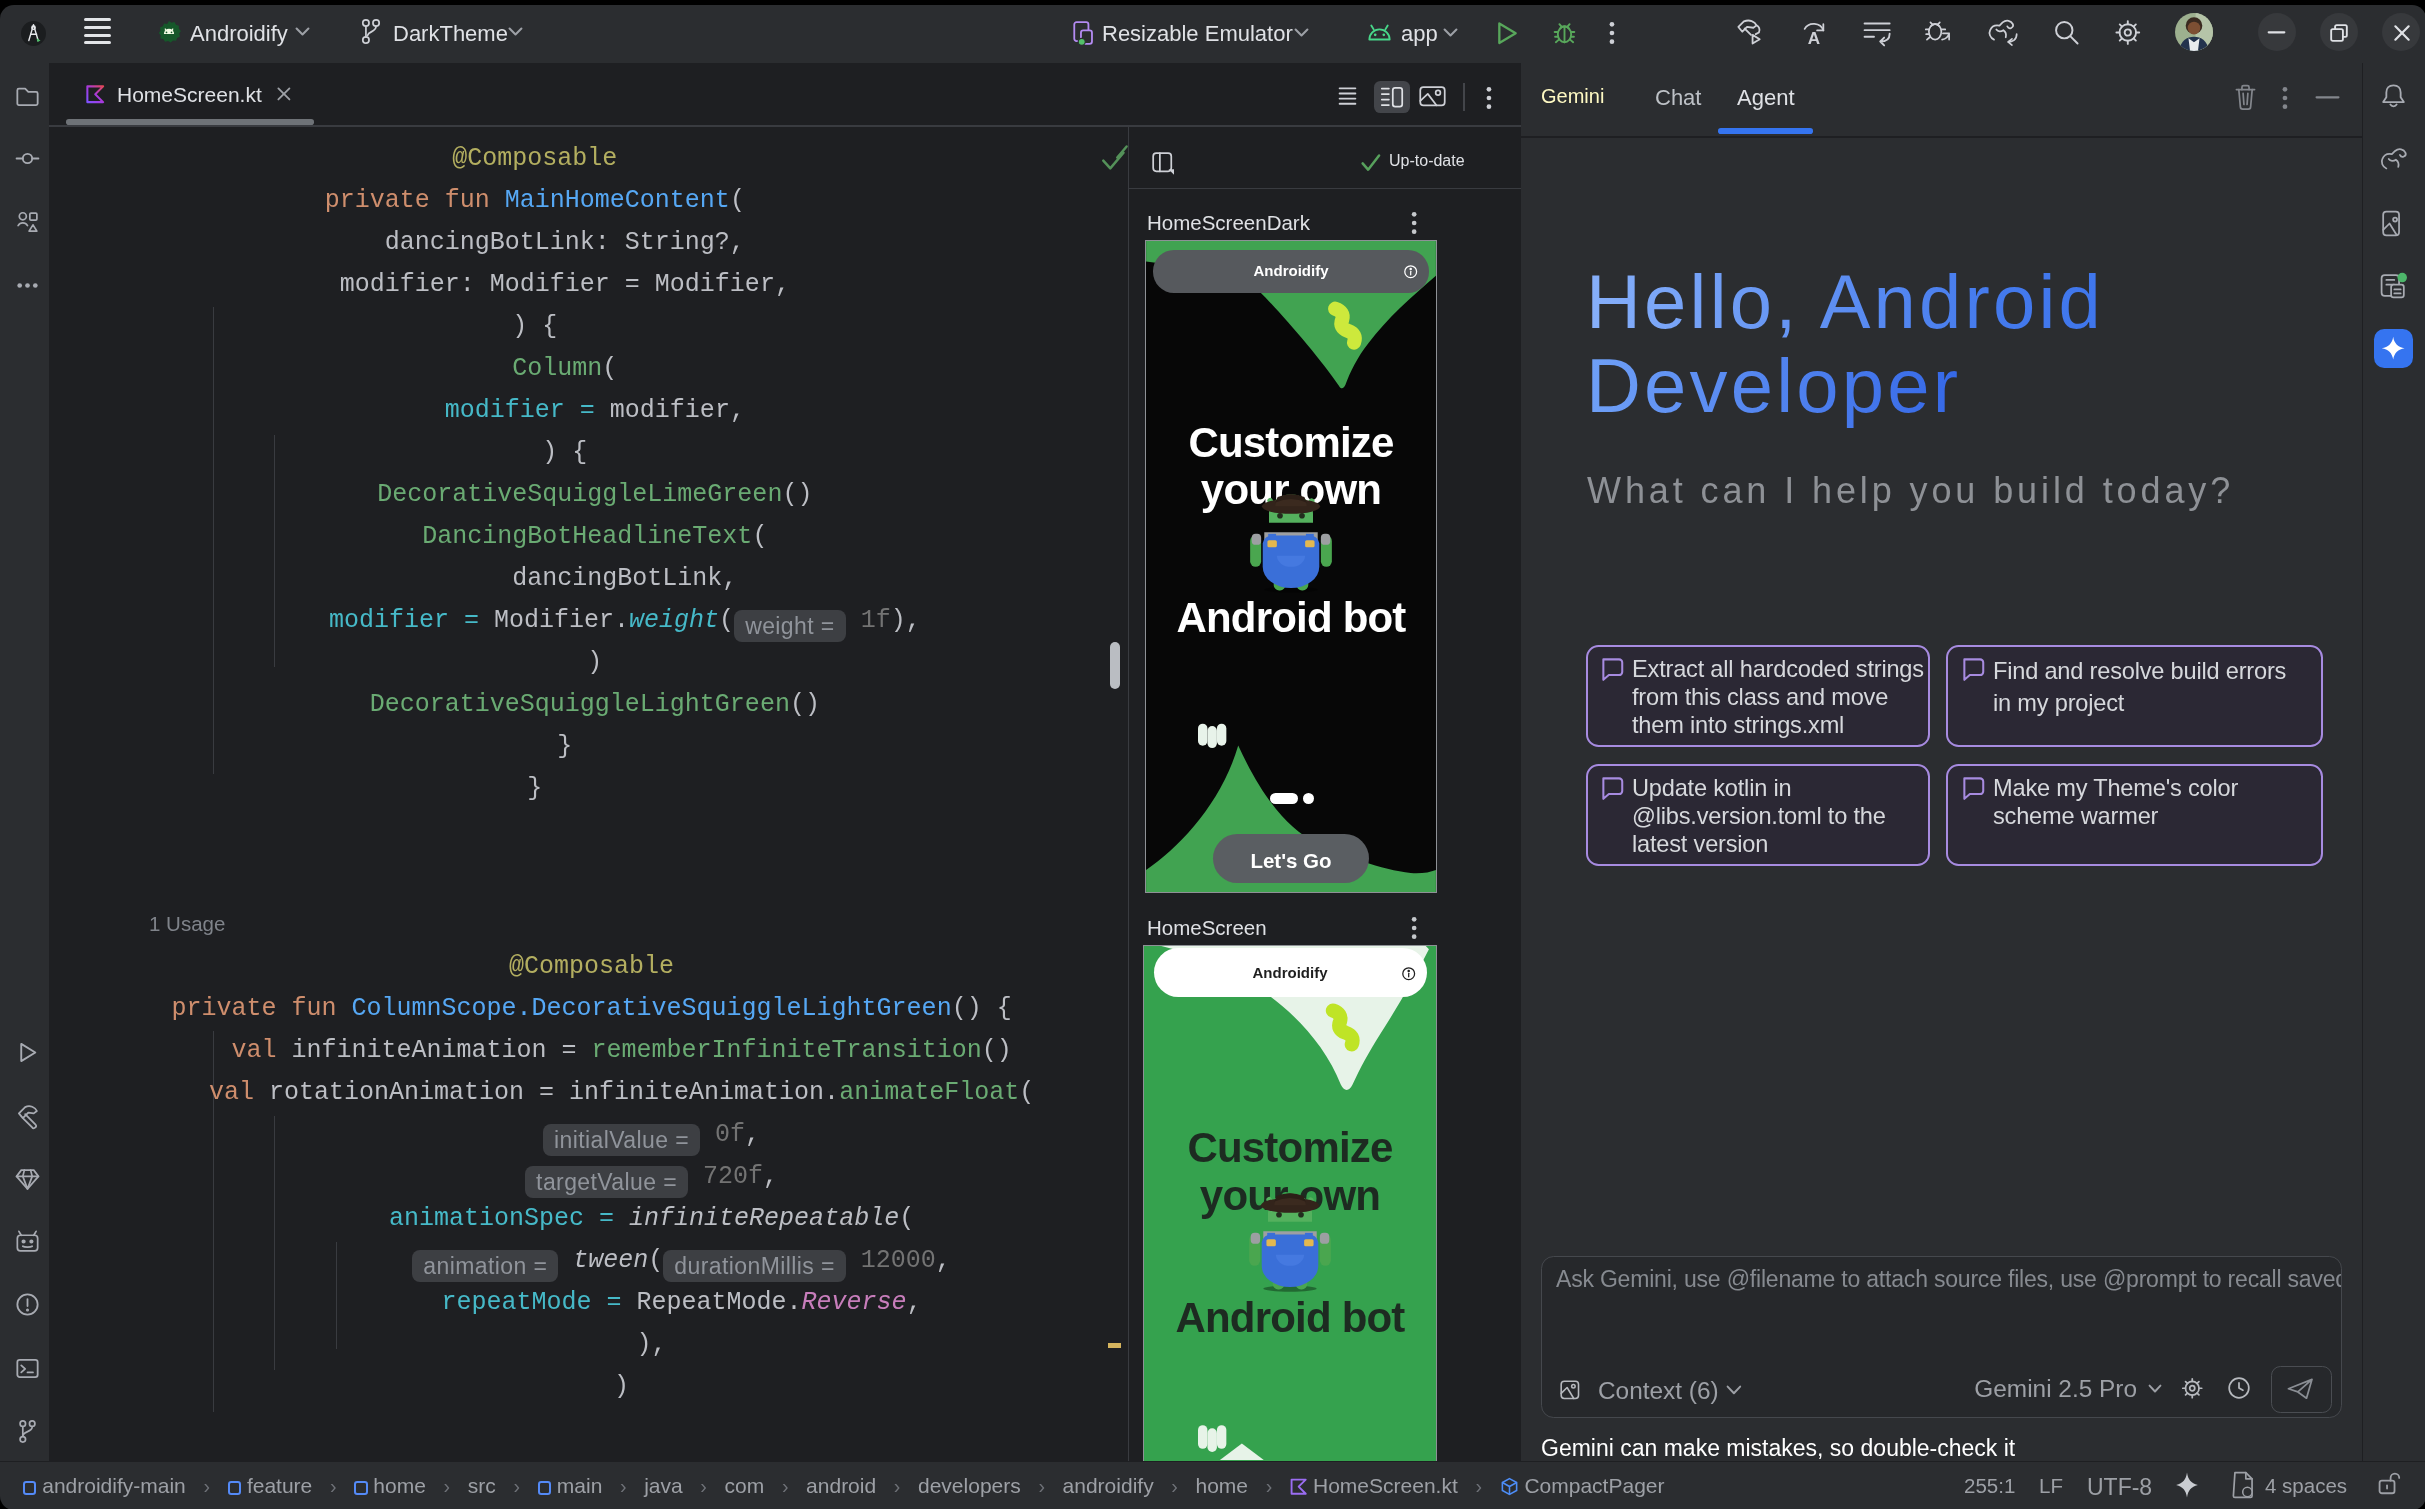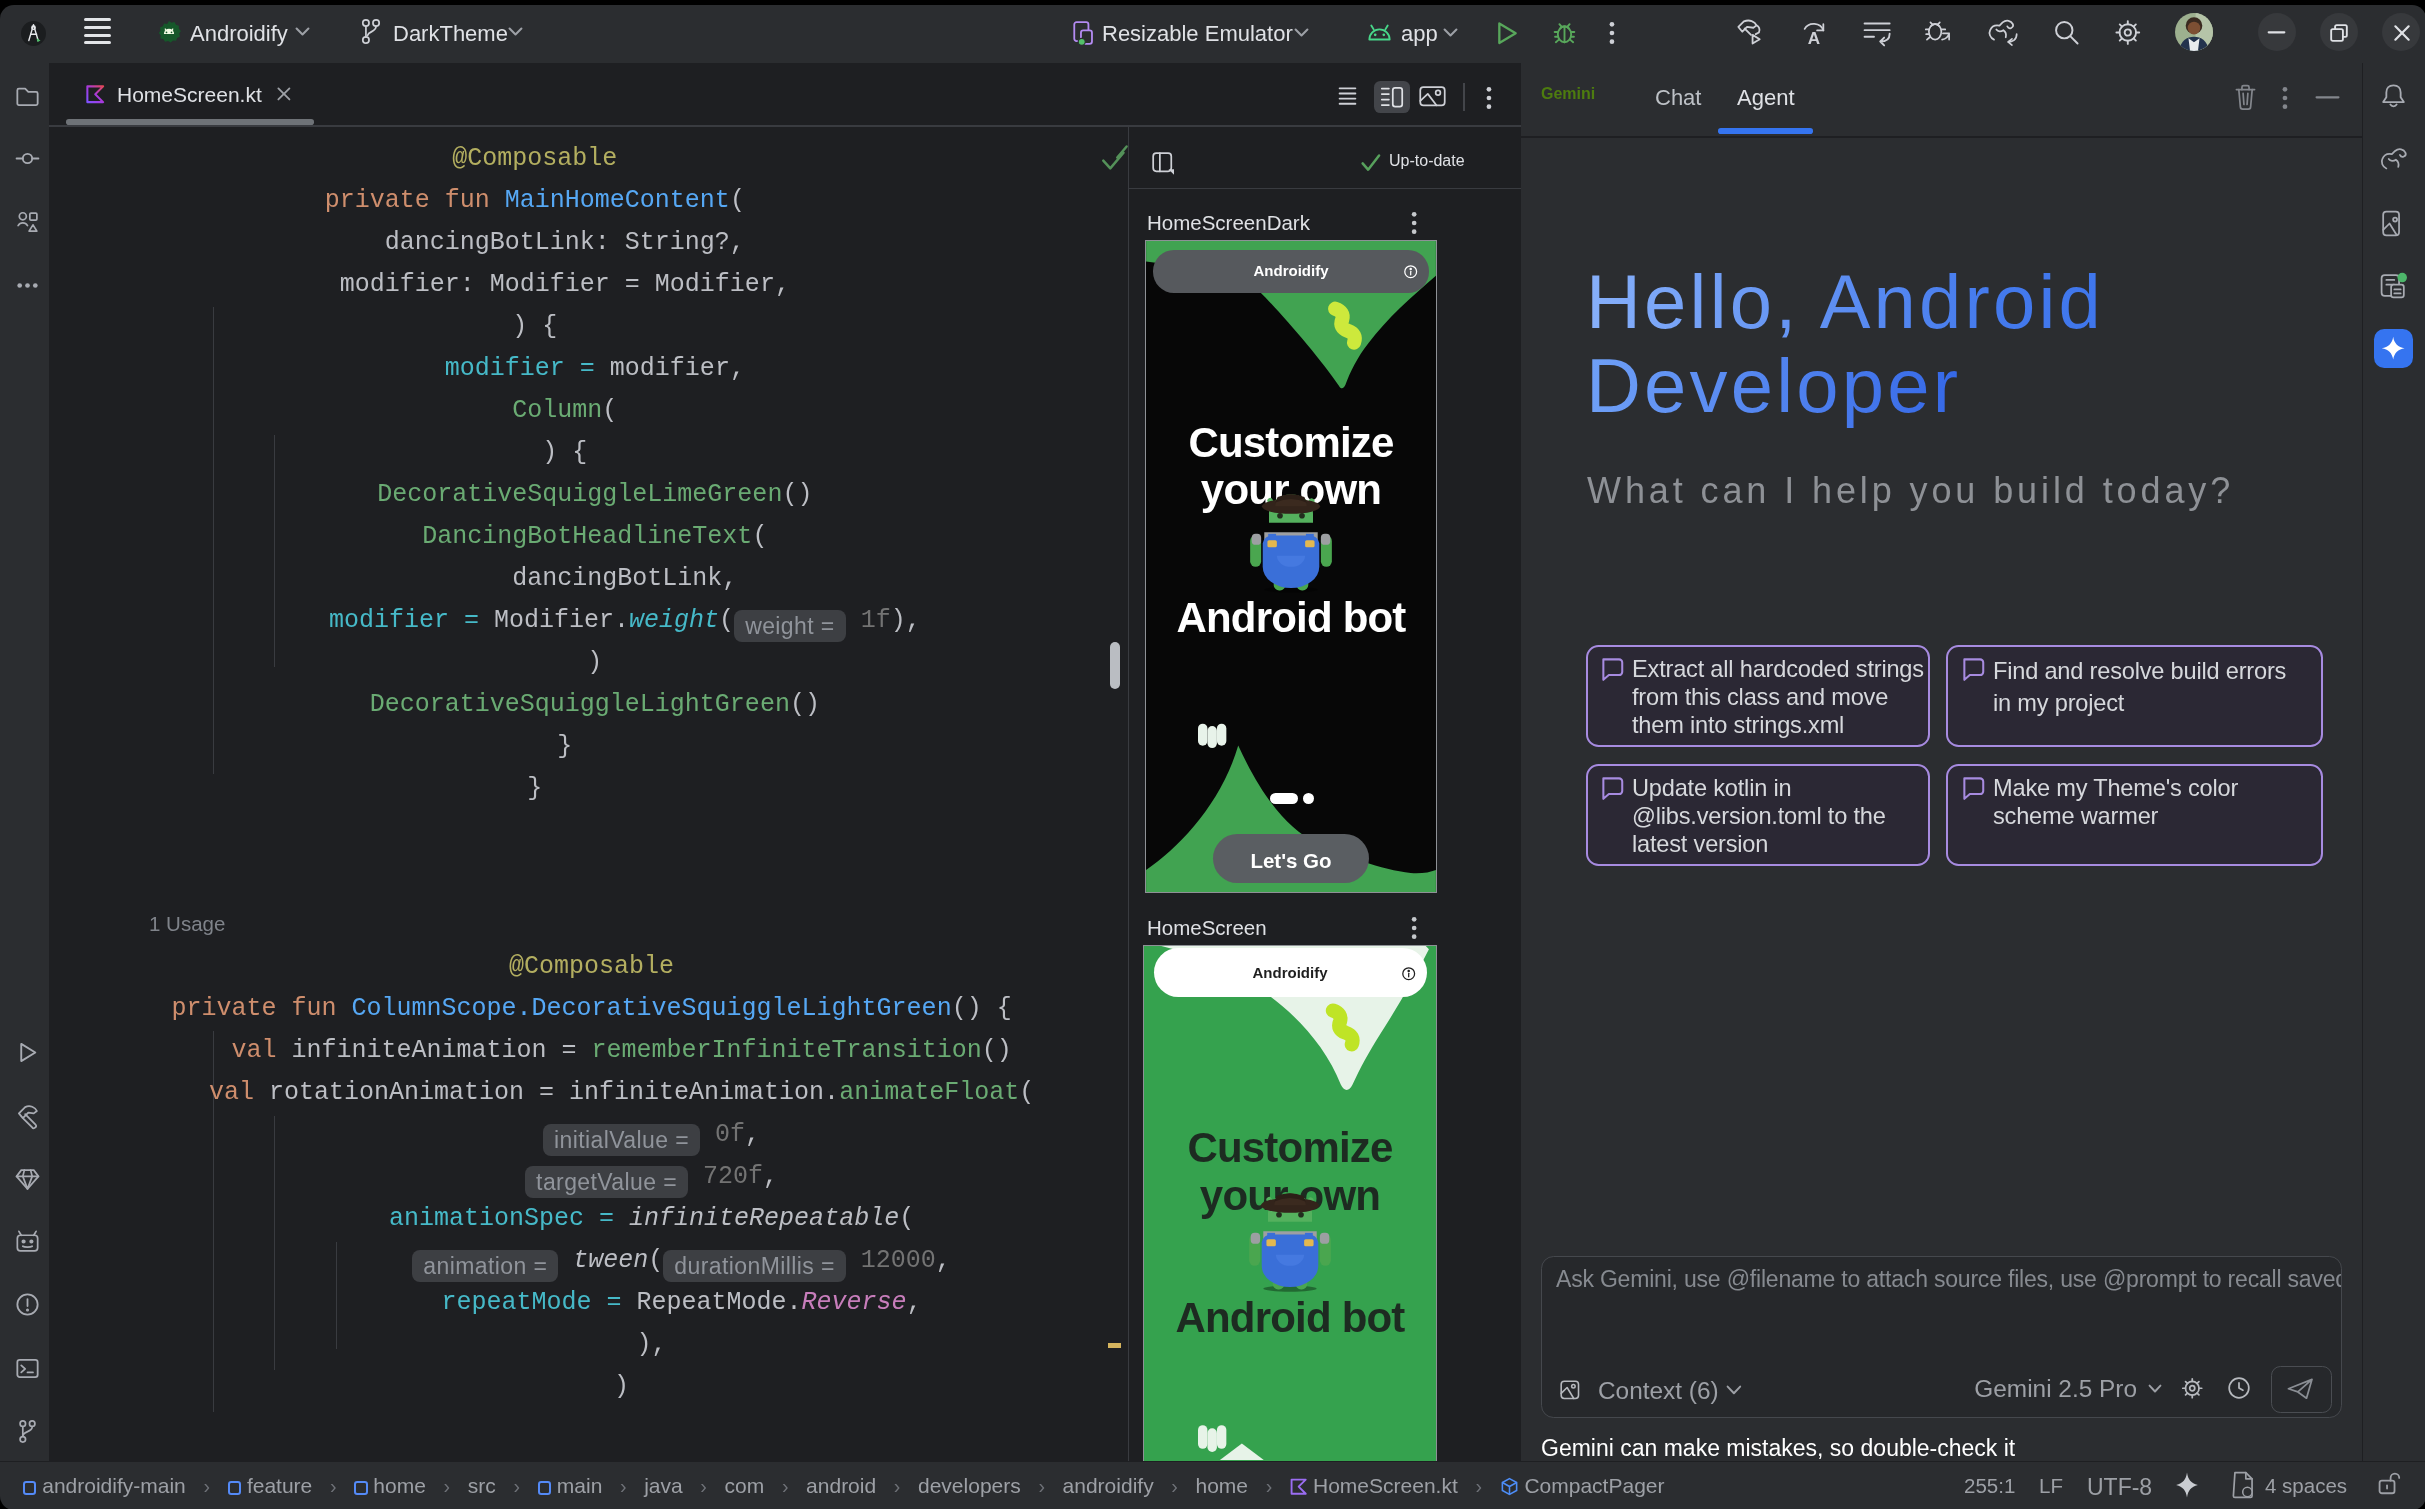--- a/index.html
+++ b/index.html
@@ -337,22 +337,22 @@
 <div class="abs" style="left:274px;top:435px;width:0.8px;height:232px;background:#393b40"></div>
 <div class="abs" style="left:213px;top:1031px;width:0.8px;height:381px;background:#393b40"></div>
 <div class="abs" style="left:274px;top:1116px;width:0.8px;height:254px;background:#393b40"></div>
 <div class="abs" style="left:336px;top:1242px;width:0.8px;height:107px;background:#393b40"></div>
 <div class="abs code" style="left:149px;top:138px;">
     <div><span class="an">@Composable</span></div>
     <div><span class="k">private fun </span><span class="fn">MainHomeContent</span>(</div>
     <div>    dancingBotLink: String?,</div>
     <div>    modifier: Modifier = Modifier,</div>
     <div>) {</div>
+    <div>    <span class="cl">Column</span>(</div>
     <div>        <span class="na">modifier = </span>modifier,</div>
-    <div>    <span class="cl">Column</span>(</div>
     <div>    ) {</div>
     <div>        <span class="cl">DecorativeSquiggleLimeGreen</span>()</div>
     <div>        <span class="cl">DancingBotHeadlineText</span>(</div>
     <div>            dancingBotLink,</div>
     <div>            <span class="na">modifier = </span>Modifier.<span class="na it">weight</span>(<span class="hint">weight =</span> <span class="num">1f</span>),</div>
     <div>        )</div>
     <div>        <span class="cl">DecorativeSquiggleLightGreen</span>()</div>
     <div>    }</div>
     <div>}</div>
   </div>
@@ -508,21 +508,21 @@
       <g fill="#e7f3e8">
 <rect x="0" y="4" width="12" height="30" rx="6"></rect>
         <rect x="12" y="8" width="12" height="30" rx="6"></rect>
         <rect x="24" y="4" width="12" height="30" rx="6"></rect>
       </g>
     </svg>
     <svg class="ic" style="left:0px;top:496px" width="292" height="18" viewBox="0 0 371 23">
       <path d="M96 23 L124 2 L152 23 Z" fill="#e7f3e8"></path>
     </svg>
   </div>
-<div class="t" style="left:1541px;top:85px;font-size:16px;font-weight:bold;color:#4d7c0f">Gemini</div>
+<div class="t" style="left:1541px;top:85px;font-size:20px;font-weight:normal;color:#fef9c3">Gemini</div>
 <div class="t" style="left:1655px;top:85px;font-size:22px;color:#bdc1c6">Chat</div>
 <div class="t" style="left:1737px;top:85px;font-size:22px;color:#dfe1e5">Agent</div>
 <div class="abs" style="left:1718px;top:128px;width:95px;height:5.5px;background:#3574f0;border-radius:2.8px"></div>
 <svg class="ic" style="left:2234px;top:84px" width="23" height="26" viewBox="0 0 29 33">
     <g fill="none" stroke="#83868c" stroke-width="2.2" stroke-linecap="round" stroke-linejoin="round">
 <path d="M3 7 H26"></path>
       <path d="M10 7 V4 a2 2 0 0 1 2 -2 h5 a2 2 0 0 1 2 2 V7"></path>
 <path d="M6 7 l2 22 a3 3 0 0 0 3 3 h7 a3 3 0 0 0 3 -3 l2 -22"></path>
 <path d="M11.5 12 l1 14"></path>
       <path d="M17.5 12 l-1 14"></path>

